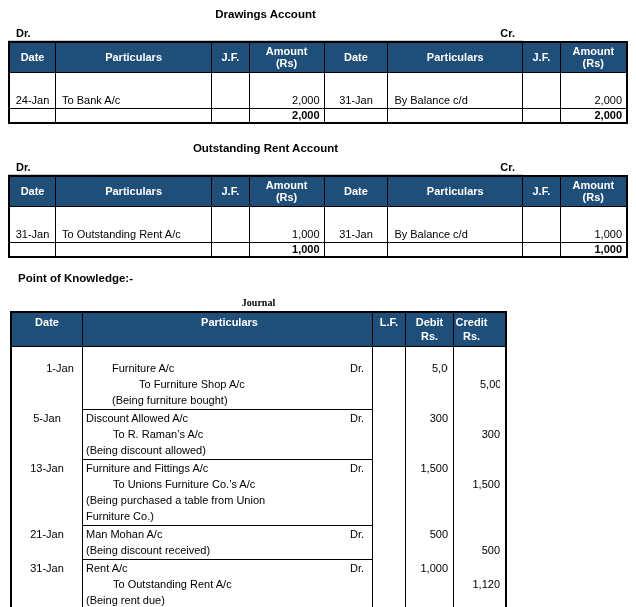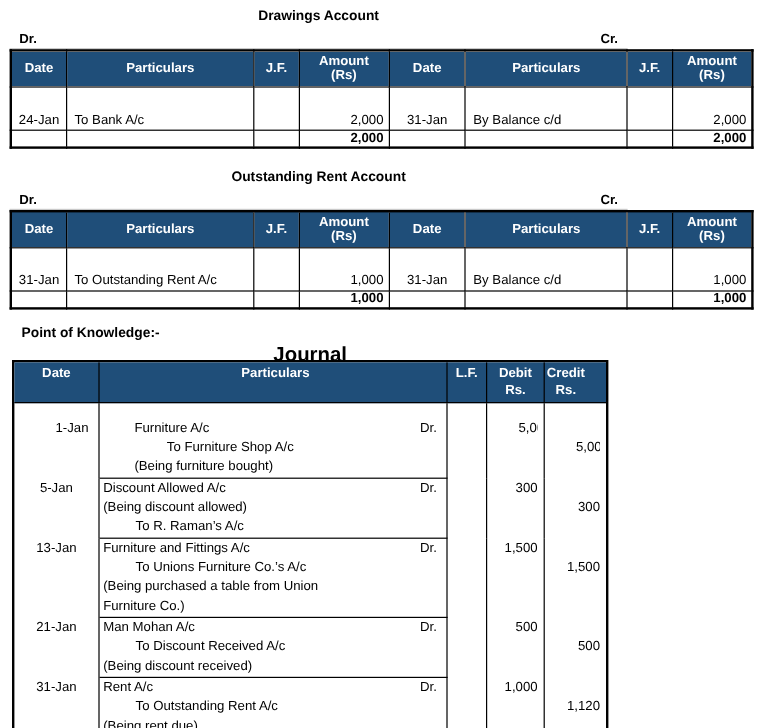--- a/index.html
+++ b/index.html
@@ -28,21 +28,21 @@
   .camt  { text-align: right; padding-right: 4px; }
   
   .w-d1 { width: 46px; } .w-p1 { width: 154px; } .w-j1 { width: 37px; } .w-a1 { width: 74px; }
   .w-d2 { width: 63px; } .w-p2 { width: 133px; } .w-j2 { width: 37px; } .w-a2 { width: 66px; }
 
   .gap1 { height: 18px; } .gap2 { height: 14px; }
 
   
   .note { font-weight: bold; font-size: 11.5px; height: 14px; padding-left: 10px; }
   .j-wrap { width: 497px; margin-left: 2px; }
-  .j-title { text-align: center; font-weight: bold; font-size: 17px; height: 14px; margin-top: 0; }
+  .j-title { text-align: center; font-weight: bold; font-size: 10px; height: 14px; margin-top: 11px; font-family: Liberation Serif, serif; }
   .j-table { border: 2px solid #000; background: #fff; }
   .j-head { display: flex; background: #1F4E79; color: #fff; font-weight: bold;
             border-bottom: 1px solid #000; height: 34px; }
   .j-head .j-cell { padding-top: 2px; text-align: center; line-height: 14px; }
   .j-row { display: flex; }
   .j-cell { border-right: 1px solid #000; }
   .j-cell:last-child { border-right: none; }
   .jc-date { width: 71px; text-align: center; }
   .jc-part { width: 290px; padding-left: 4px; }
   .jc-lf   { width: 33px; }
@@ -207,22 +207,22 @@
 
       <div class="j-row">
         <div class="j-cell jc-date">
           <div class="jl">5-Jan</div>
         </div>
         <div class="j-cell jc-part divider">
           <div class="jl flexline">
             <span>Discount Allowed A/c</span>
             <span class="dr-tag">Dr.</span>
           </div>
+          <div class="jl indent">To R. Raman’s A/c</div>
           <div class="jl">(Being discount allowed)</div>
-          <div class="jl indent">To R. Raman’s A/c</div>
         </div>
         <div class="j-cell jc-lf"></div>
         <div class="j-cell jc-debit">
           <div class="jl">300</div>
         </div>
         <div class="j-cell jc-credit">
           <div class="jl"></div>
           <div class="jl">300</div>
         </div>
       </div>
@@ -252,21 +252,20 @@
 
       <div class="j-row">
         <div class="j-cell jc-date">
           <div class="jl">21-Jan</div>
         </div>
         <div class="j-cell jc-part divider">
           <div class="jl flexline">
             <span>Man Mohan A/c</span>
             <span class="dr-tag">Dr.</span>
           </div>
-          <div class="jl indent">To Discount Received A/c</div>
           <div class="jl">(Being discount received)</div>
         </div>
         <div class="j-cell jc-lf"></div>
         <div class="j-cell jc-debit">
           <div class="jl">500</div>
         </div>
         <div class="j-cell jc-credit">
           <div class="jl"></div>
           <div class="jl">500</div>
         </div>

